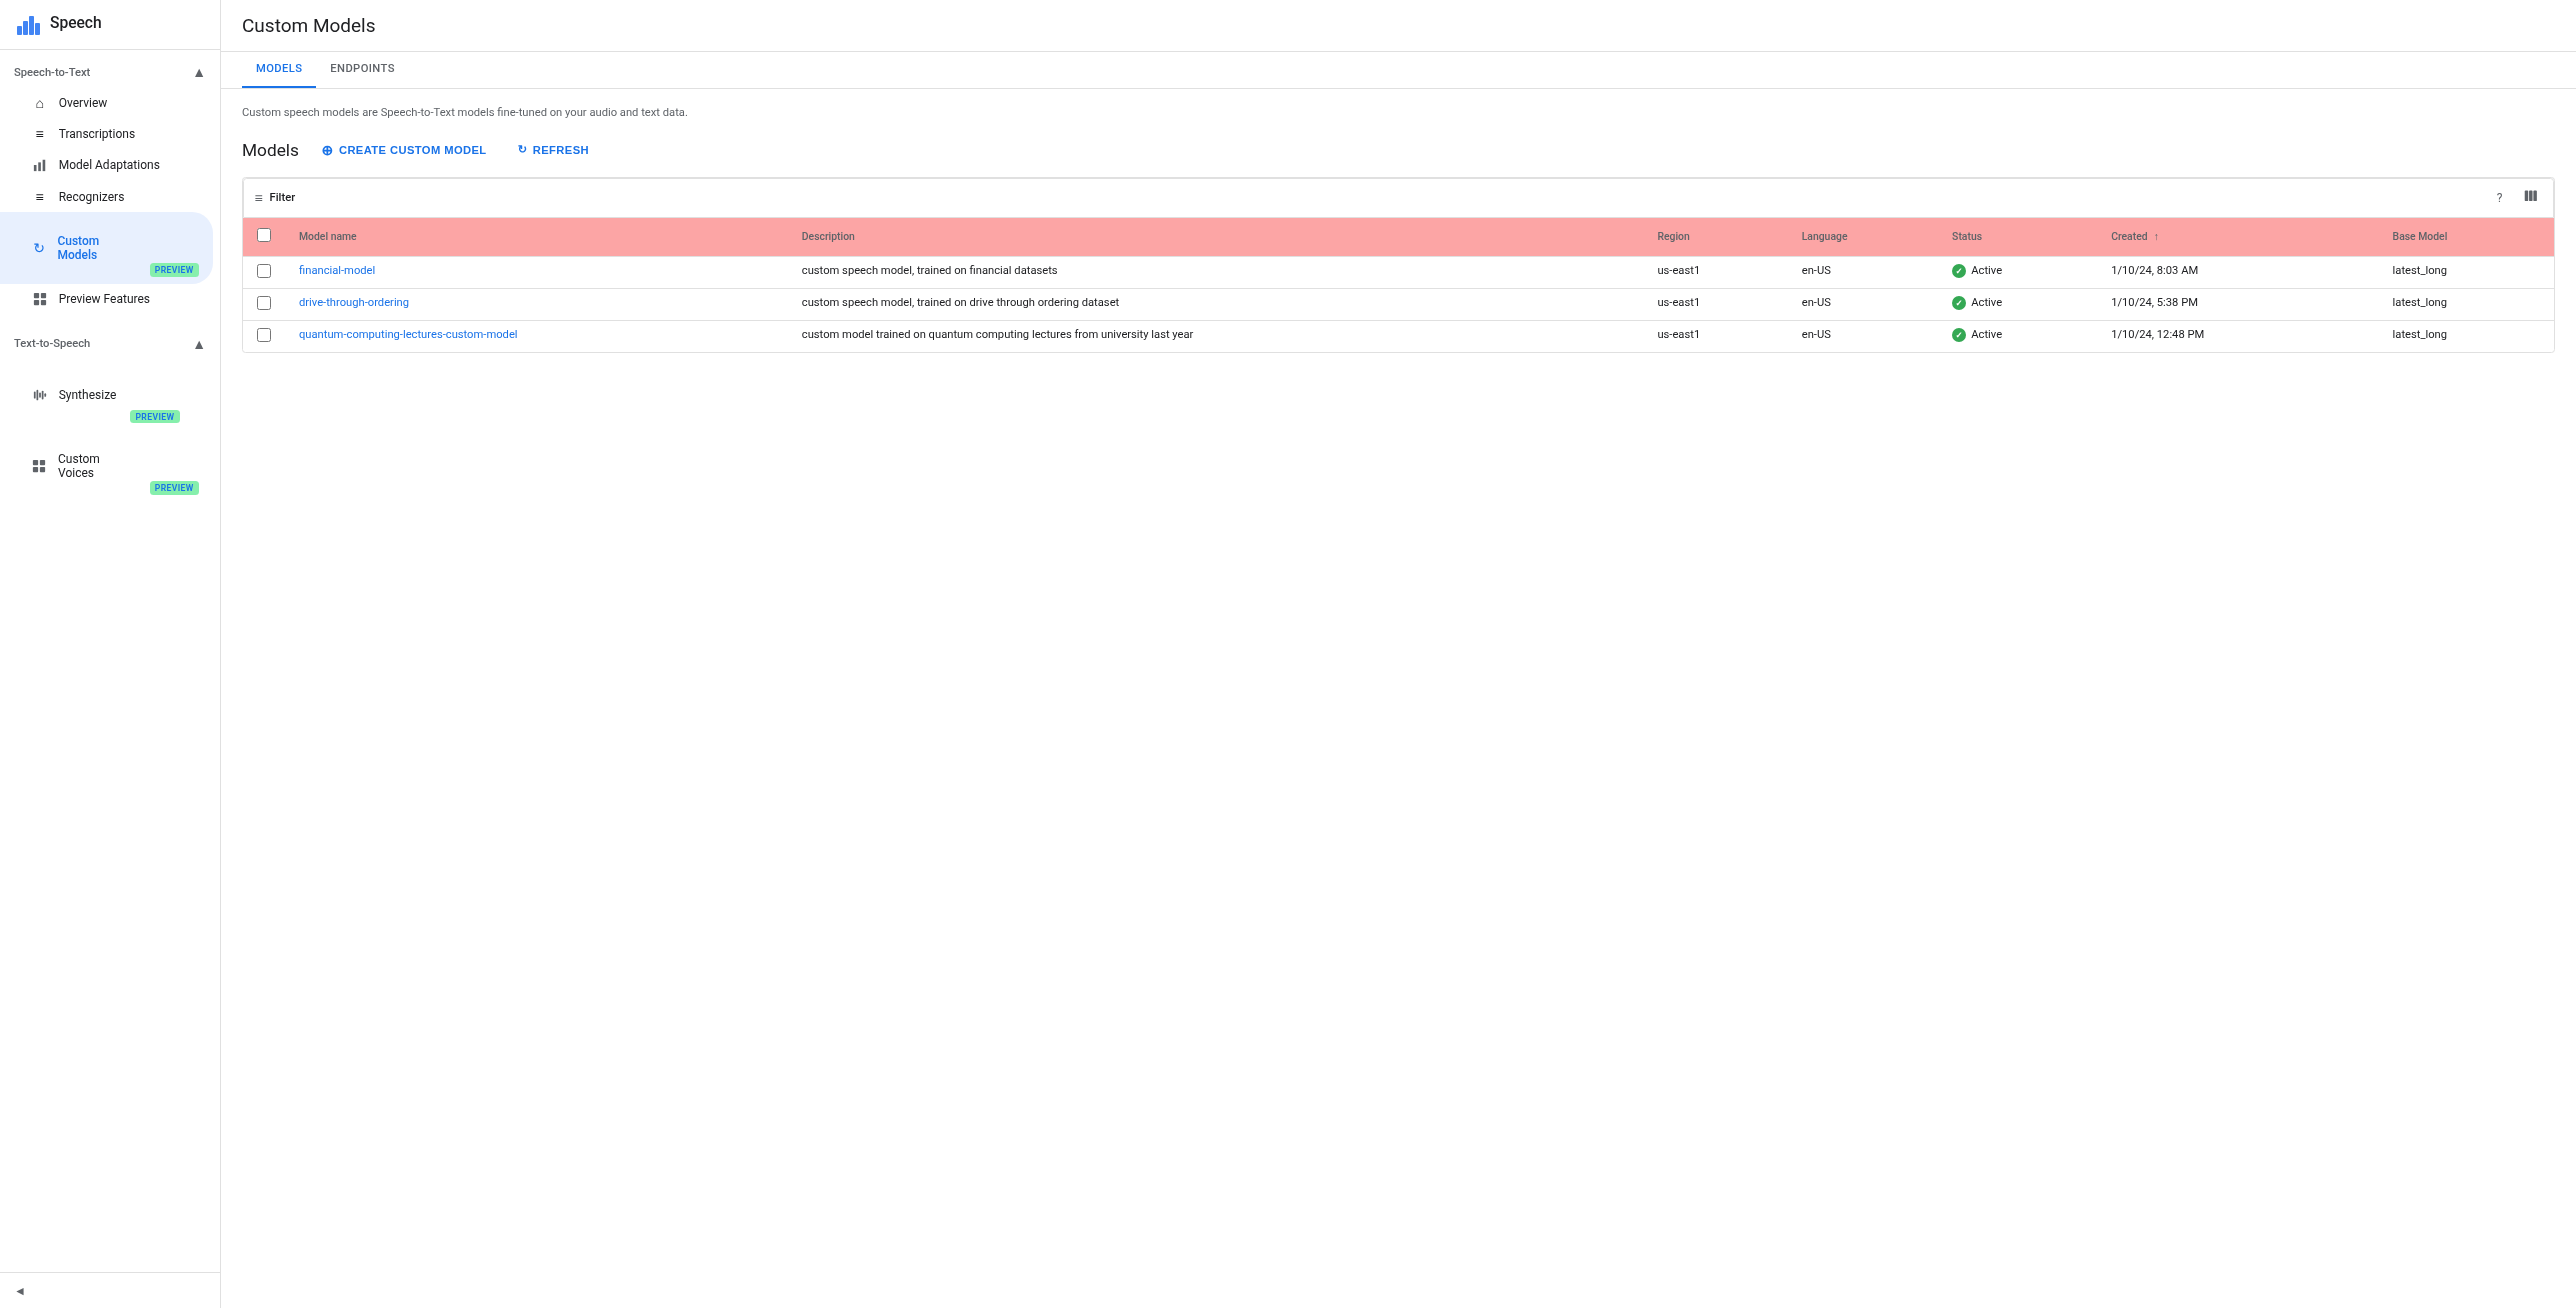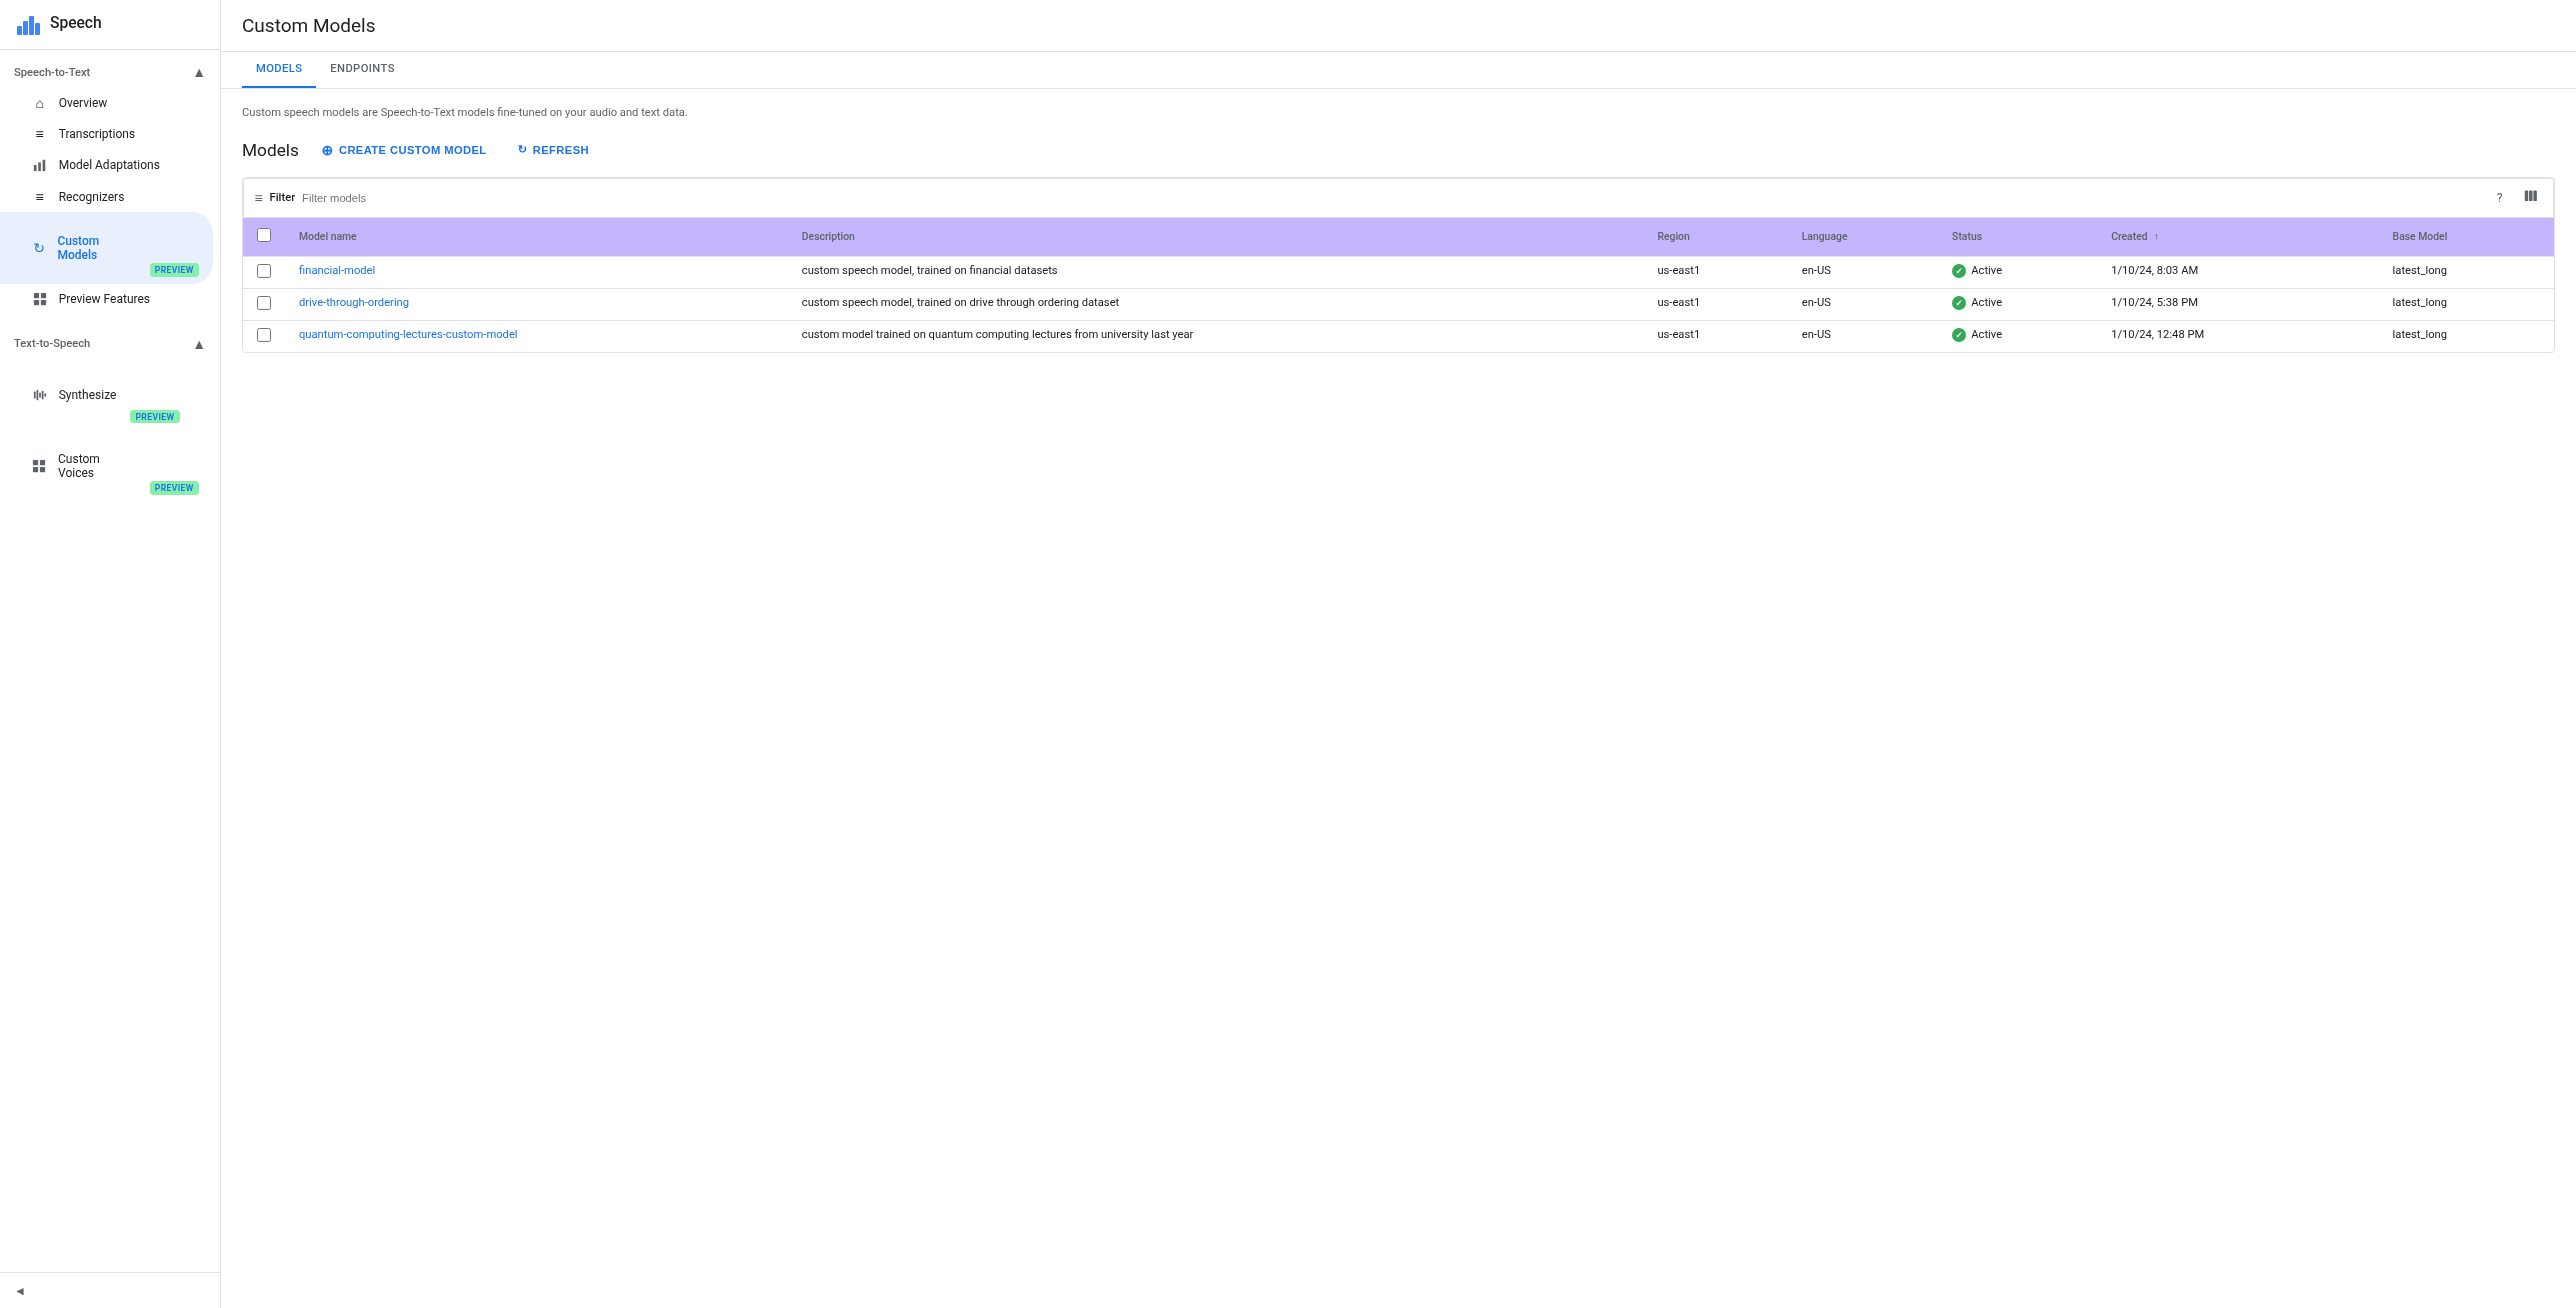--- a/index.html
+++ b/index.html
@@ -233,21 +233,21 @@
       border: 0.9px solid #e0e0e0;
       border-radius: 3.5px;
       margin-top: 0;
     }
     table {
       width: 100%;
       border-collapse: collapse;
       font-size: 11.2px;
     }
     thead tr {
-      background: #c4b5fd;
+      background: #fca5a5;
       border-bottom: 0.9px solid #e0e0e0;
     }
     th {
       padding: 10.4px 14px;
       text-align: left;
       font-size: 10.4px;
       font-weight: 500;
       color: #5f6368;
       white-space: nowrap;
     }
@@ -432,21 +432,20 @@
         <span>↻</span>
         <span>REFRESH</span>
       </button>
     </div>
 
     <div class="table-wrapper">
 
       <div class="filter-bar" style="border-radius: 3.5px 3.5px 0 0; border-bottom: 0.9px solid #e0e0e0;">
         <span class="filter-icon">≡</span>
         <span class="filter-label">Filter</span>
-        <input class="filter-input" type="text" placeholder="Filter models" style="">
         <div class="filter-actions">
           <div class="filter-action-btn" title="Help">
             <span>?</span>
           </div>
           <div class="filter-action-btn" title="Column settings">
             <span>
               <svg width="15.6" height="15.6" viewBox="0 0 18 18" fill="none">
                 <rect x="2" y="3" width="4" height="12" rx="1" fill="#5f6368"></rect>
                 <rect x="7" y="3" width="4" height="12" rx="1" fill="#5f6368"></rect>
                 <rect x="12" y="3" width="4" height="12" rx="1" fill="#5f6368"></rect>

